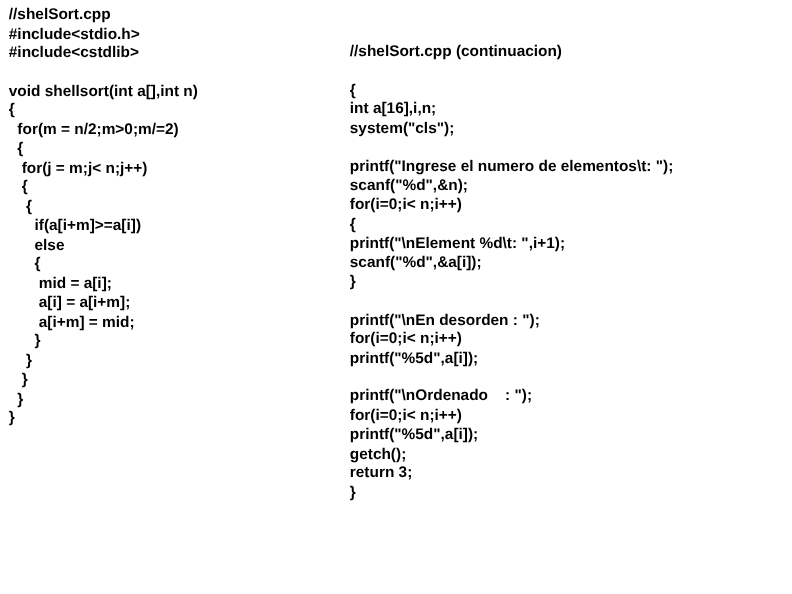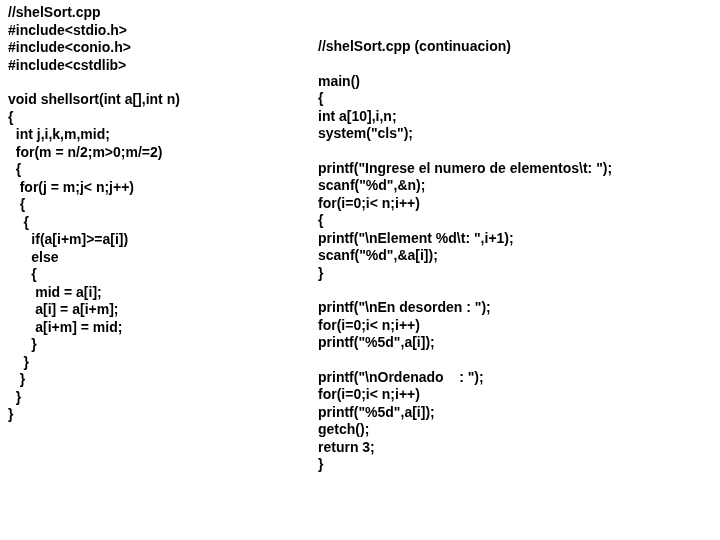--- a/index.html
+++ b/index.html
@@ -37,26 +37,24 @@
     min-height: 17px;
   }
 </style>
 </head>
 <body>
 
 <div class="container">
   <div class="col left">
     <div class="line">//shelSort.cpp</div>
     <div class="line">#include&lt;stdio.h&gt;</div>
-    <div class="line">#include&lt;conio.h&gt;</div>
     <div class="line">#include&lt;cstdlib&gt;</div>
     <div class="line"></div>
     <div class="line">void shellsort(int a[],int n)</div>
     <div class="line">{</div>
-    <div class="line">  int j,i,k,m,mid;</div>
     <div class="line">  for(m = n/2;m&gt;0;m/=2)</div>
     <div class="line">  {</div>
     <div class="line">   for(j = m;j&lt; n;j++)</div>
     <div class="line">   {</div>
     <div class="line">    {</div>
     <div class="line">      if(a[i+m]&gt;=a[i])</div>
     <div class="line">      else</div>
     <div class="line">      {</div>
     <div class="line">       mid = a[i];</div>
     <div class="line">       a[i] = a[i+m];</div>
@@ -65,23 +63,22 @@
     <div class="line">    }</div>
     <div class="line">   }</div>
     <div class="line">  }</div>
     <div class="line">}</div>
   </div>
   <div class="col right">
     <div class="line"></div>
     <div class="line"></div>
     <div class="line">//shelSort.cpp (continuacion)</div>
     <div class="line"></div>
-    <div class="line">main()</div>
     <div class="line">{</div>
-    <div class="line">int a[10],i,n;</div>
+    <div class="line">int a[16],i,n;</div>
     <div class="line">system("cls");</div>
     <div class="line"></div>
     <div class="line">printf("Ingrese el numero de elementos\t: ");</div>
     <div class="line">scanf("%d",&amp;n);</div>
     <div class="line">for(i=0;i&lt; n;i++)</div>
     <div class="line">{</div>
     <div class="line">printf("\nElement %d\t: ",i+1);</div>
     <div class="line">scanf("%d",&amp;a[i]);</div>
     <div class="line">}</div>
     <div class="line"></div>

